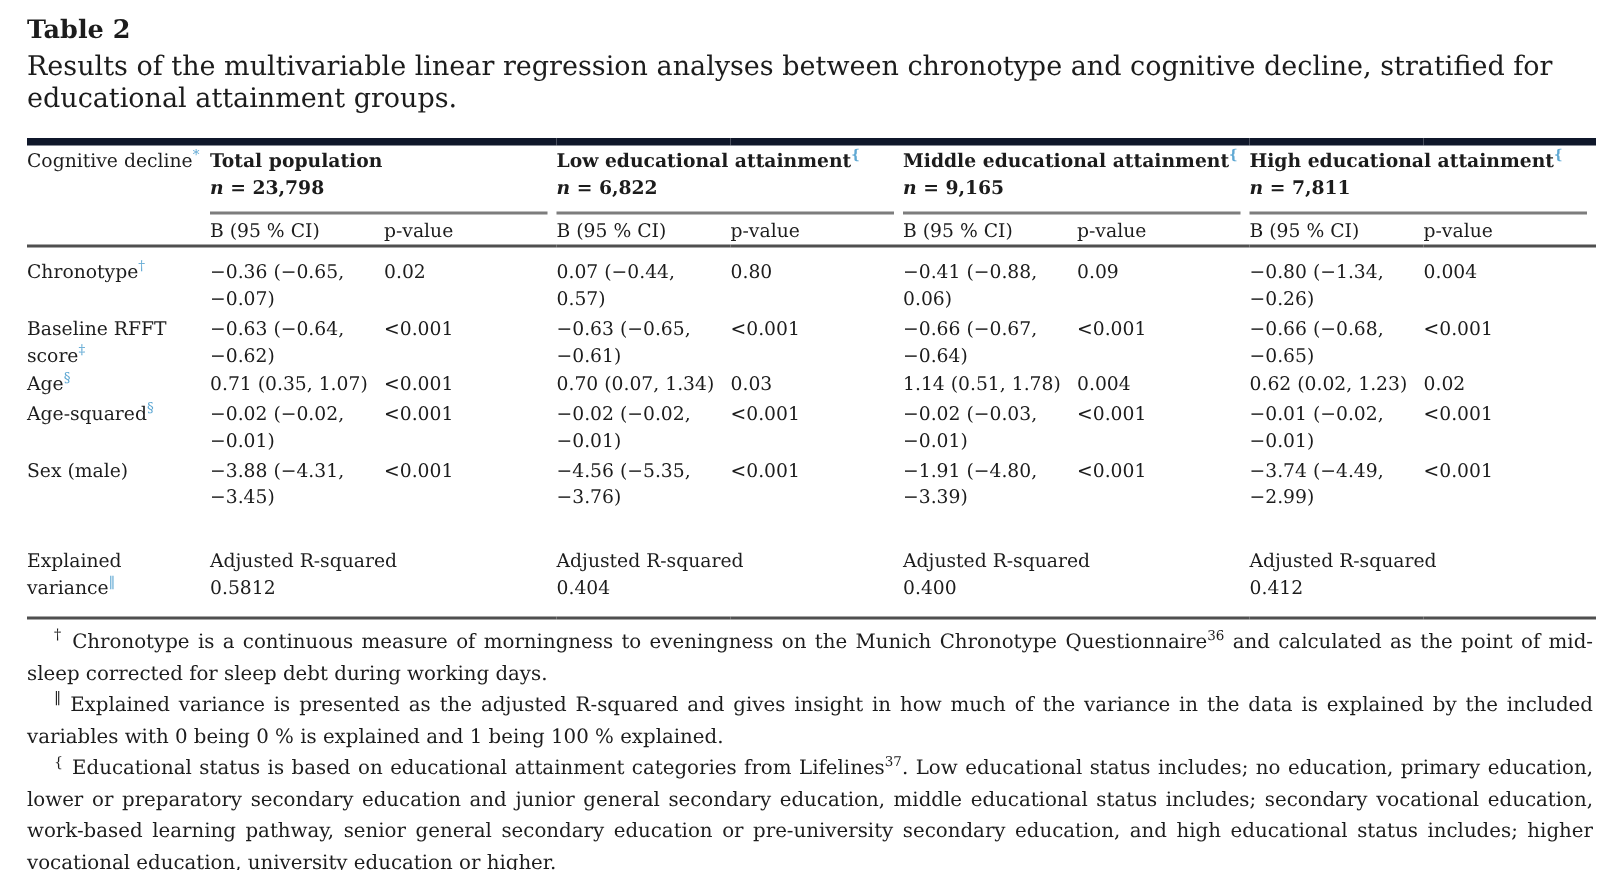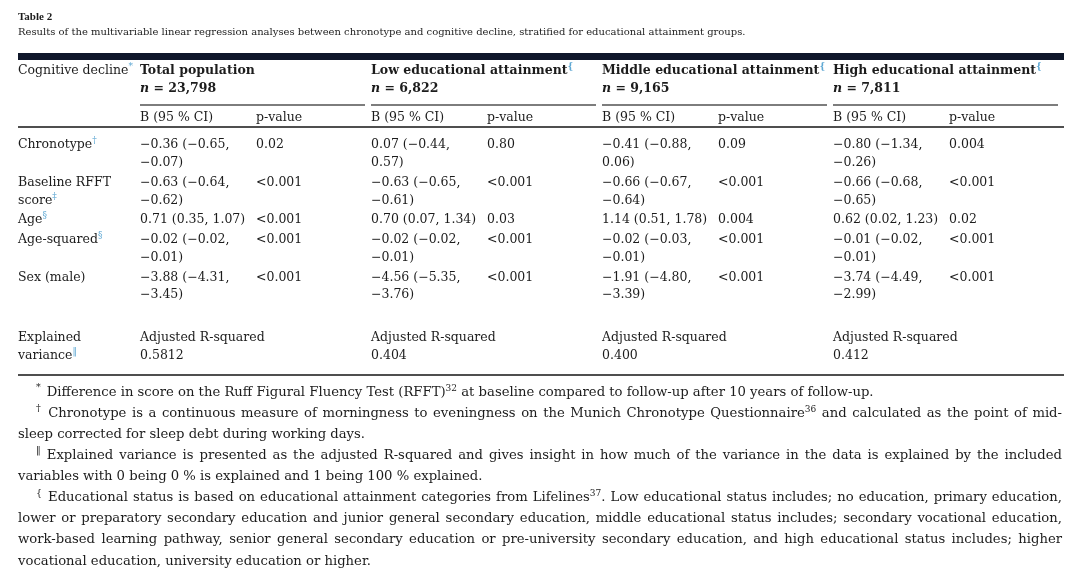--- a/index.html
+++ b/index.html
@@ -11,33 +11,32 @@
   }
   .page {
     width: 1080px;
     height: 580px;
     box-sizing: border-box;
     padding: 8px 18px 0 18px;
     overflow: hidden;
   }
   .tbl-title {
     font-weight: bold;
-    font-size: 11px;
+    font-size: 17px;
     margin: 2px 0 4px 0;
-    font-family: Liberation Serif, serif;
   }
   .tbl-caption {
-    font-size: 10px;
+    font-size: 18px;
     margin: 0 0 9px 0;
   }
   table.paper-table {
     width: 100%;
     border-collapse: collapse;
     table-layout: fixed;
-    border-top: 7px solid #0f172a;
+    border-top: 5px solid #0f172a;
     border-bottom: 2px solid #4f4f4f;
     font-size: 12.5px;
     line-height: 1.42;
     margin-top: 16px;
   }
   table.paper-table th, table.paper-table td {
     text-align: left;
     font-weight: normal;
     vertical-align: top;
     padding: 1px 6px 1px 0;
@@ -217,19 +216,18 @@
         </td>
         <td colspan="2">
           <div>Adjusted R-squared</div>
           <div>0.412</div>
         </td>
       </tr>
     </tbody>
   </table>
 
   <div class="footnotes">
-    <p class="footnote"><span class="fn-marker">*</span><span>Difference in score on the Ruff Figural Fluency Test (RFFT)</span><sup>32</sup><span> at baseline compared to follow-up after 10 years of follow-up.</span></p>
     <p class="footnote"><span class="fn-marker">†</span><span>Chronotype is a continuous measure of morningness to eveningness on the Munich Chronotype Questionnaire</span><sup>36</sup><span> and calculated as the point of mid-sleep corrected for sleep debt during working days.</span></p>
     <p class="footnote"><span class="fn-marker">‖</span><span>Explained variance is presented as the adjusted R-squared and gives insight in how much of the variance in the data is explained by the included variables with 0 being 0 % is explained and 1 being 100 % explained.</span><sup></sup><span></span></p>
     <p class="footnote"><span class="fn-marker">{</span><span>Educational status is based on educational attainment categories from Lifelines</span><sup>37</sup><span>. Low educational status includes; no education, primary education, lower or preparatory secondary education and junior general secondary education, middle educational status includes; secondary vocational education, work-based learning pathway, senior general secondary education or pre-university secondary education, and high educational status includes; higher vocational education, university education or higher.</span></p>
   </div>
 
 </div>
 
 </body></html>

